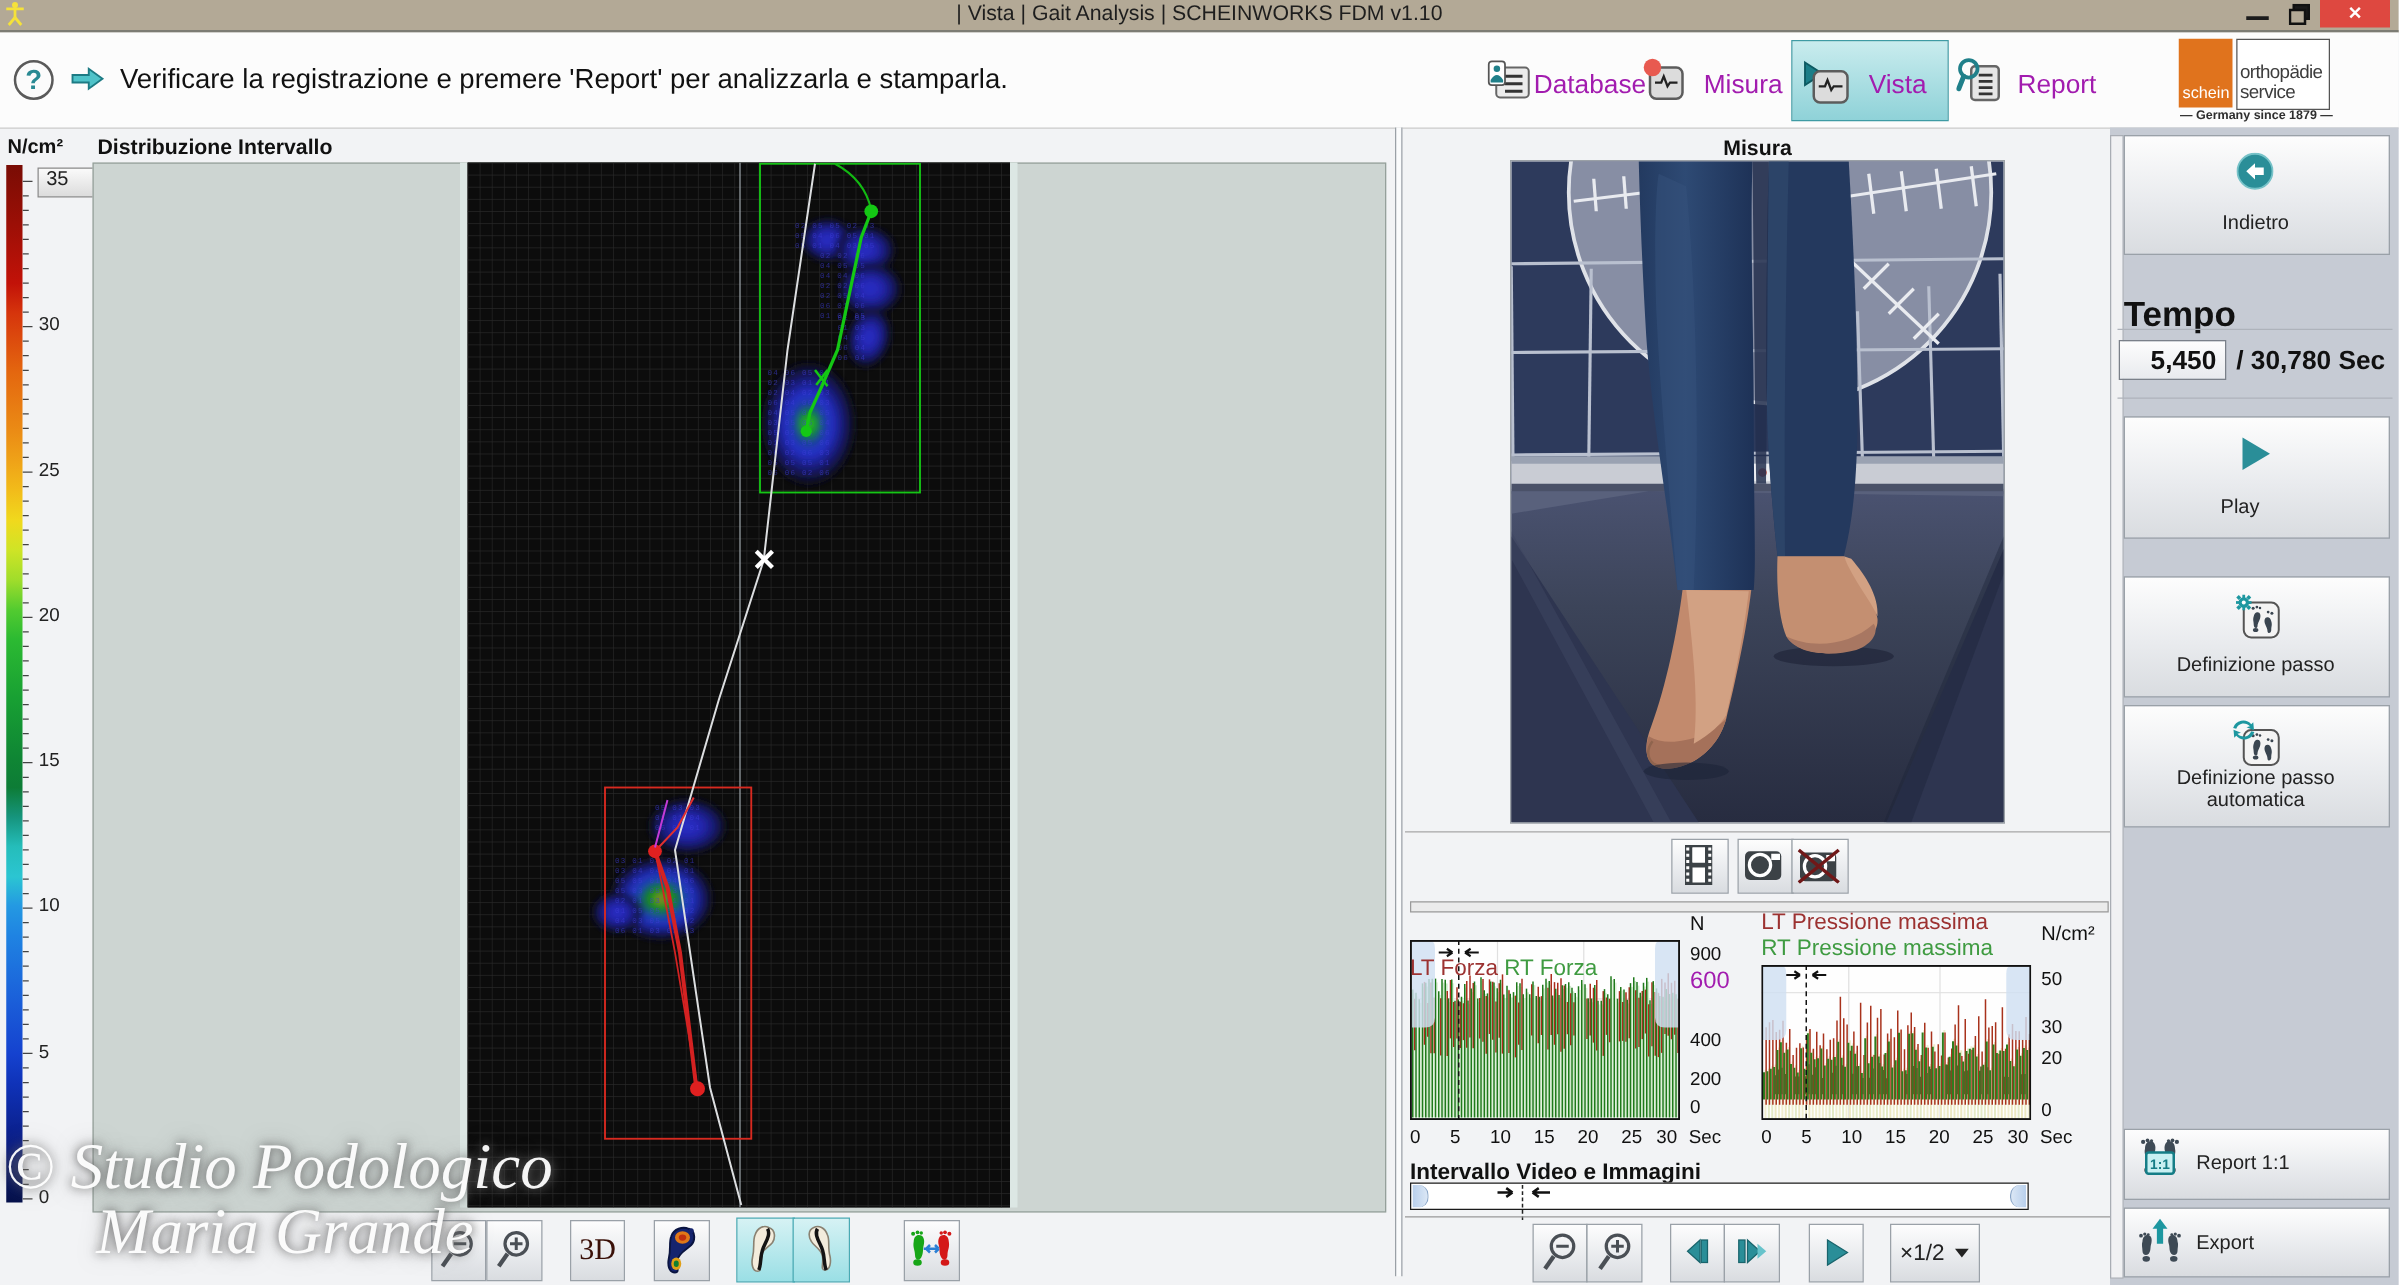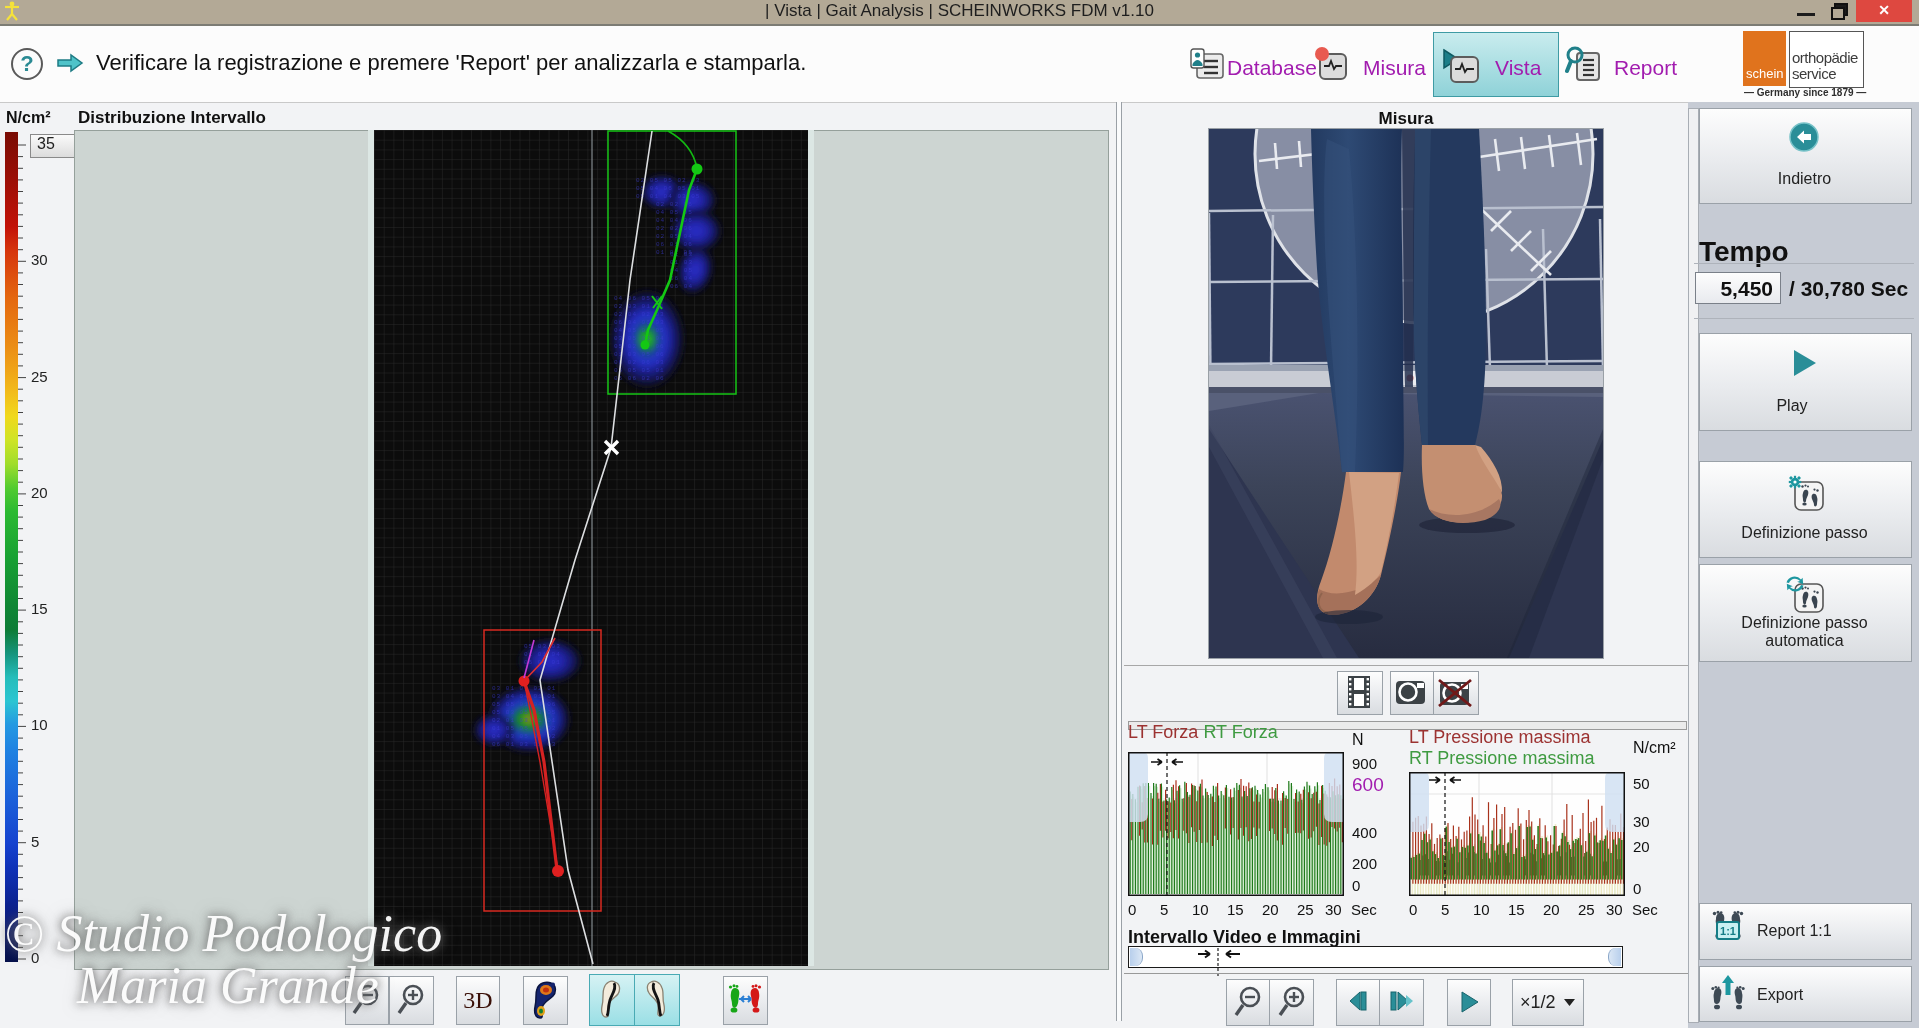--- a/index.html
+++ b/index.html
@@ -998,21 +998,21 @@
     <line x1="214.0" y1="123" x2="214.0" y2="66.0" stroke="#f0eecf" stroke-width="1.6"></line>
     <line x1="212.8" y1="107.6" x2="212.8" y2="68.0" stroke="#2e7d1e" stroke-width="1.6"></line>
     <line x1="214.5" y1="111.8" x2="214.5" y2="55.1" stroke="#a8321c" stroke-width="1.2"></line>
     <path d="M1,1 L17,1 Q20,1 20,7 L20,52 Q20,60 12,60 L1,60 Z" fill="#cfdff2" opacity="0.82"></path>
     <path d="M215,1 L199,1 Q196,1 196,7 L196,52 Q196,60 204,60 L215,60 Z" fill="#cfdff2" opacity="0.82"></path>
     <line x1="36" y1="0" x2="36" y2="124" stroke="#111" stroke-width="1.2" stroke-dasharray="4,3"></line>
     <path d="M20 8 h11 m0 0 l-4.5,-3 m4.5,3 l-4.5,3" stroke="#111" stroke-width="1.7" fill="none"></path>
     <path d="M52 8 h-11 m0 0 l4.5,-3 m-4.5,3 l4.5,3" stroke="#111" stroke-width="1.7" fill="none"></path>
     <rect x="0.75" y="0.75" width="214.5" height="122.5" fill="none" stroke="#111" stroke-width="1.5"></rect>
   </svg>
-<div class="abs ctitle" style="left:1128px;top:722px"><span class="red">LT Forza</span> <span class="green">RT Forza</span></div>
+<div class="abs ctitle" style="left:1128px;top:764px"><span class="red">LT Forza</span> <span class="green">RT Forza</span></div>
 <div class="abs" style="left:1352px;top:731px;font-size:16px;color:#111">N</div>
 <div class="abs" style="left:1352px;top:755px;font-size:15px;color:#111">900</div>
 <div class="abs" style="left:1352px;top:774px;font-size:19px;color:#a21caf">600</div>
 <div class="abs" style="left:1352px;top:824px;font-size:15px;color:#111">400</div>
 <div class="abs" style="left:1352px;top:855px;font-size:15px;color:#111">200</div>
 <div class="abs" style="left:1352px;top:877px;font-size:15px;color:#111">0</div>
 <div class="abs" style="left:1128px;top:901px;font-size:15px;color:#111">0</div>
 <div class="abs" style="left:1160px;top:901px;font-size:15px;color:#111">5</div>
 <div class="abs" style="left:1192px;top:901px;font-size:15px;color:#111">10</div>
 <div class="abs" style="left:1227px;top:901px;font-size:15px;color:#111">15</div>

